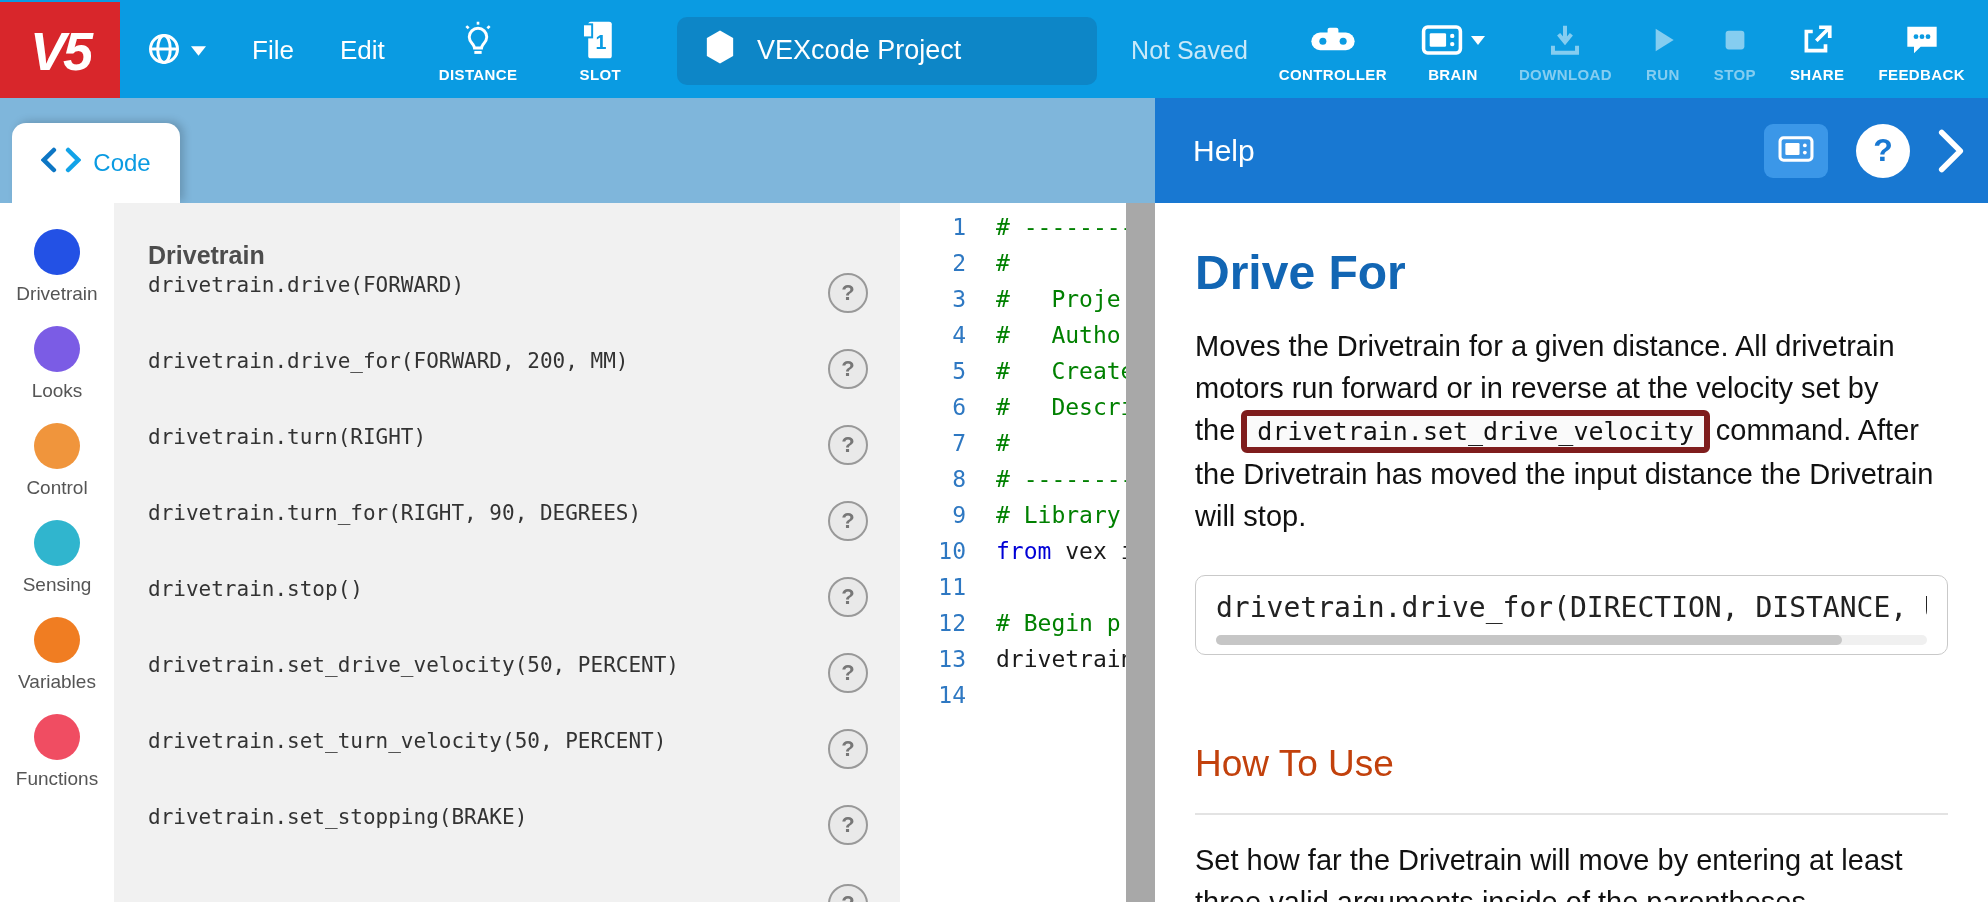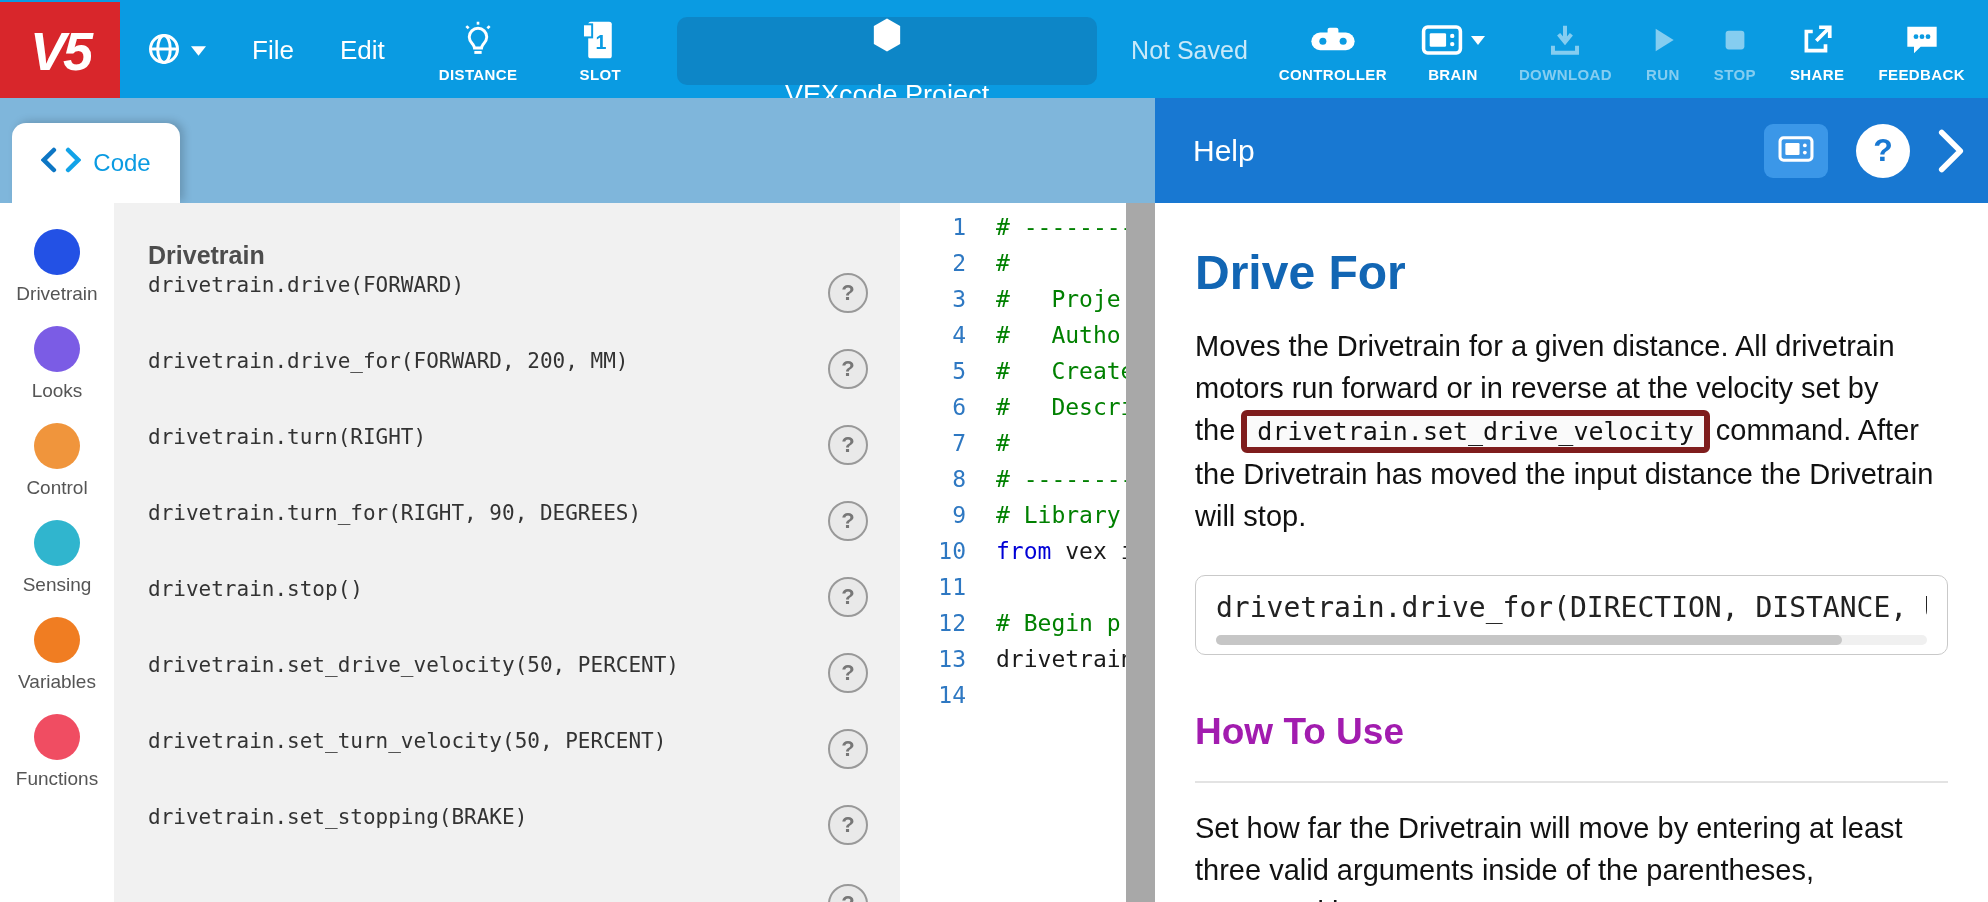--- a/index.html
+++ b/index.html
@@ -13,21 +13,21 @@
           justify-content: center; font-size: 54px; font-weight: bold; font-style: italic;
           letter-spacing: -3px; cursor: pointer; }
   .tb-globe { display: flex; align-items: center; gap: 9px; margin-left: 26px; cursor: pointer; }
   .tb-menu { font-size: 26px; margin-left: 46px; cursor: pointer; }
   .tb-col { display: flex; flex-direction: column; align-items: center; gap: 5px;
             font-weight: bold; font-size: 15px; letter-spacing: .4px; cursor: pointer; }
   .tb-col .icon-box { height: 42px; display: flex; align-items: center; justify-content: center; }
   .ml54 { margin-left: 54px; } .ml62 { margin-left: 62px; }
   .project-box { margin-left: 56px; background: #0d86c7; border-radius: 10px; height: 68px;
                  width: 420px; display: flex; align-items: center; gap: 20px; padding: 0 26px;
-                 font-size: 27px; cursor: pointer; flex-direction: column; }
+                 font-size: 27px; cursor: pointer; }
   .save-status { margin-left: 34px; font-size: 25px; color: rgba(255,255,255,.78); }
   .tb-right { margin-left: auto; display: flex; align-items: center; }
   .tb-right .tb-col { padding: 0 17px; }
   .tb-right .last { margin-right: 6px; }
   .dim { opacity: .5; }
   .icon-row { display: flex; align-items: center; gap: 8px; }
 
   
   .subbar { position: absolute; top: 98px; left: 0; width: 1155px; height: 105px; background: #7fb6db; }
   .code-tab { position: absolute; left: 12px; bottom: 0; width: 168px; height: 80px; background: #fff;
@@ -83,21 +83,21 @@
   .help-title { font-size: 48px; font-weight: bold; color: #1266b4; line-height: 56px; }
   .help-p { font-size: 29px; line-height: 42px; color: #111; margin-top: 24px; }
   .inline-code { font-family: "DejaVu Sans Mono", monospace; font-size: 25px; background: #fafafa;
                  border: 6px solid #7f1d1d; border-radius: 6px; padding: 1px 10px; margin: 0 6px; white-space: nowrap; }
   .code-box { margin-top: 38px; border: 1px solid #c9c9c9; border-radius: 10px; padding: 15px 20px 9px;
               background: #fff; overflow: hidden; }
   .code-box-text { font-family: "DejaVu Sans Mono", monospace; font-size: 28px; color: #222;
                    white-space: nowrap; overflow: hidden; }
   .code-box-scroll { margin-top: 11px; height: 10px; background: #f0f0f0; border-radius: 5px; }
   .code-box-thumb { width: 88%; height: 100%; background: #c6c6c6; border-radius: 5px; cursor: pointer; }
-  .help-h2 { margin-top: 56px; font-size: 37px; font-weight: bold; color: #a21caf; }
+  .help-h2 { margin-top: 88px; font-size: 37px; font-weight: normal; color: #c2410c; }
   .help-hr { border: none; border-top: 2px solid #e3e3e3; margin-top: 28px; }
 </style>
 </head>
 <body>
 
 <header class="topbar">
   <div class="logo">
     <span>V5</span>
   </div>
 

